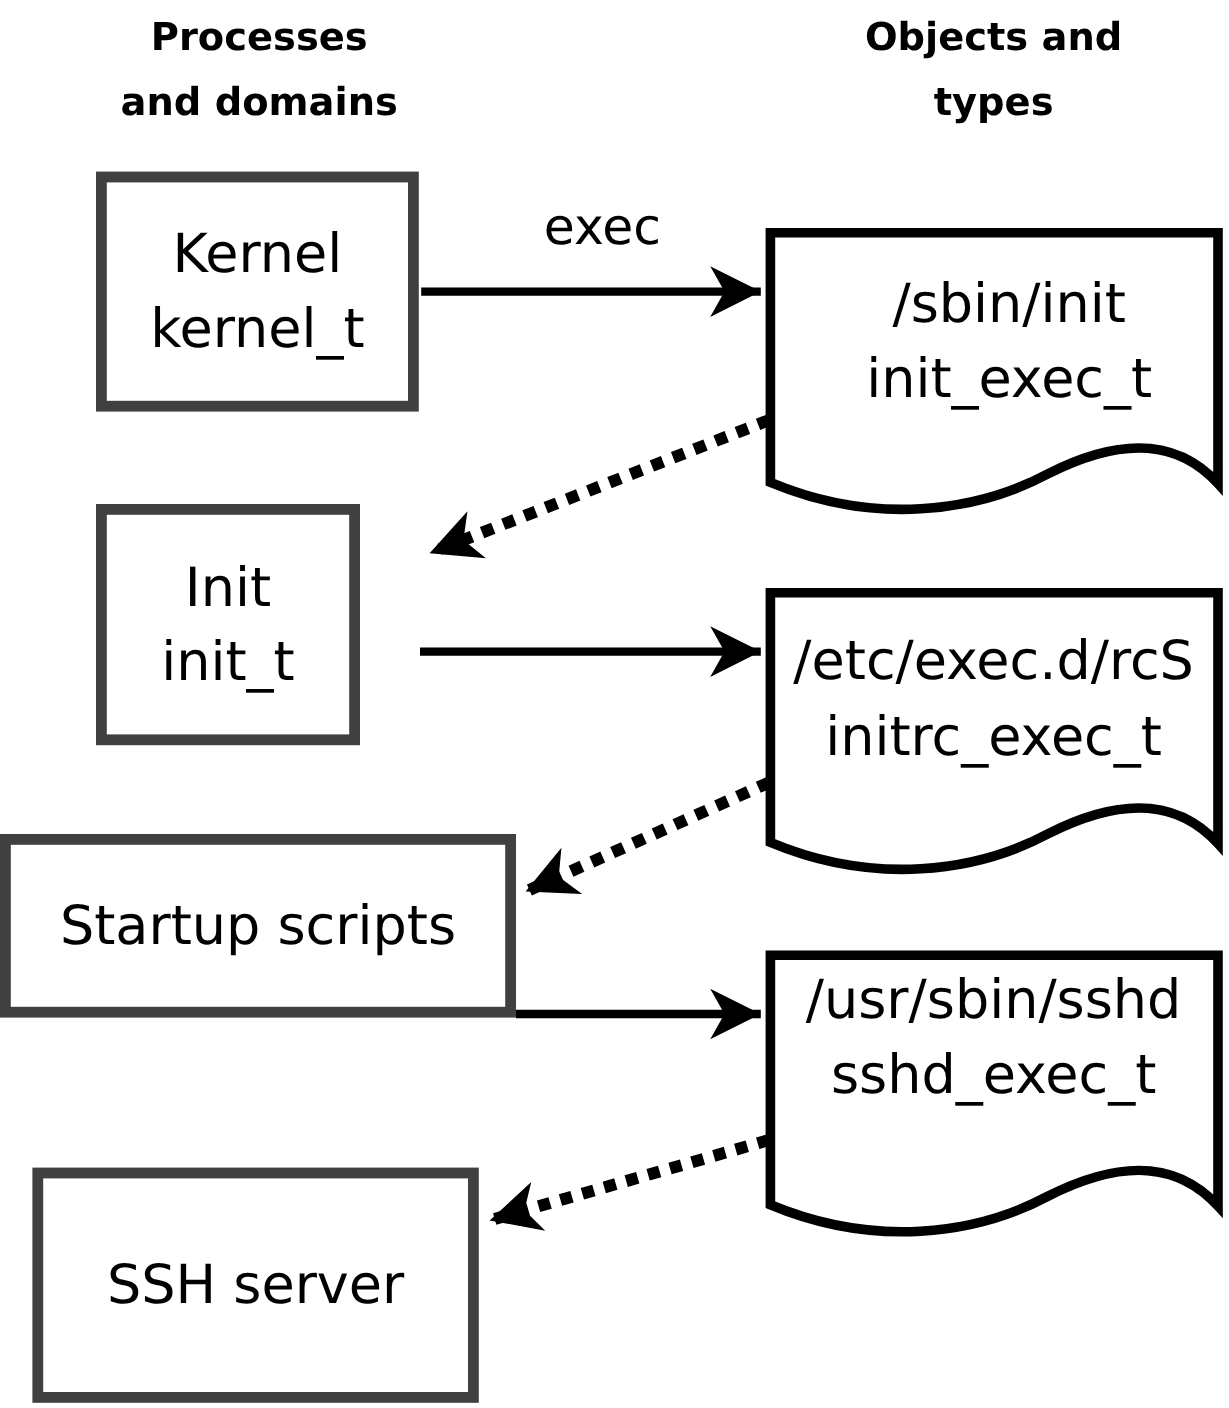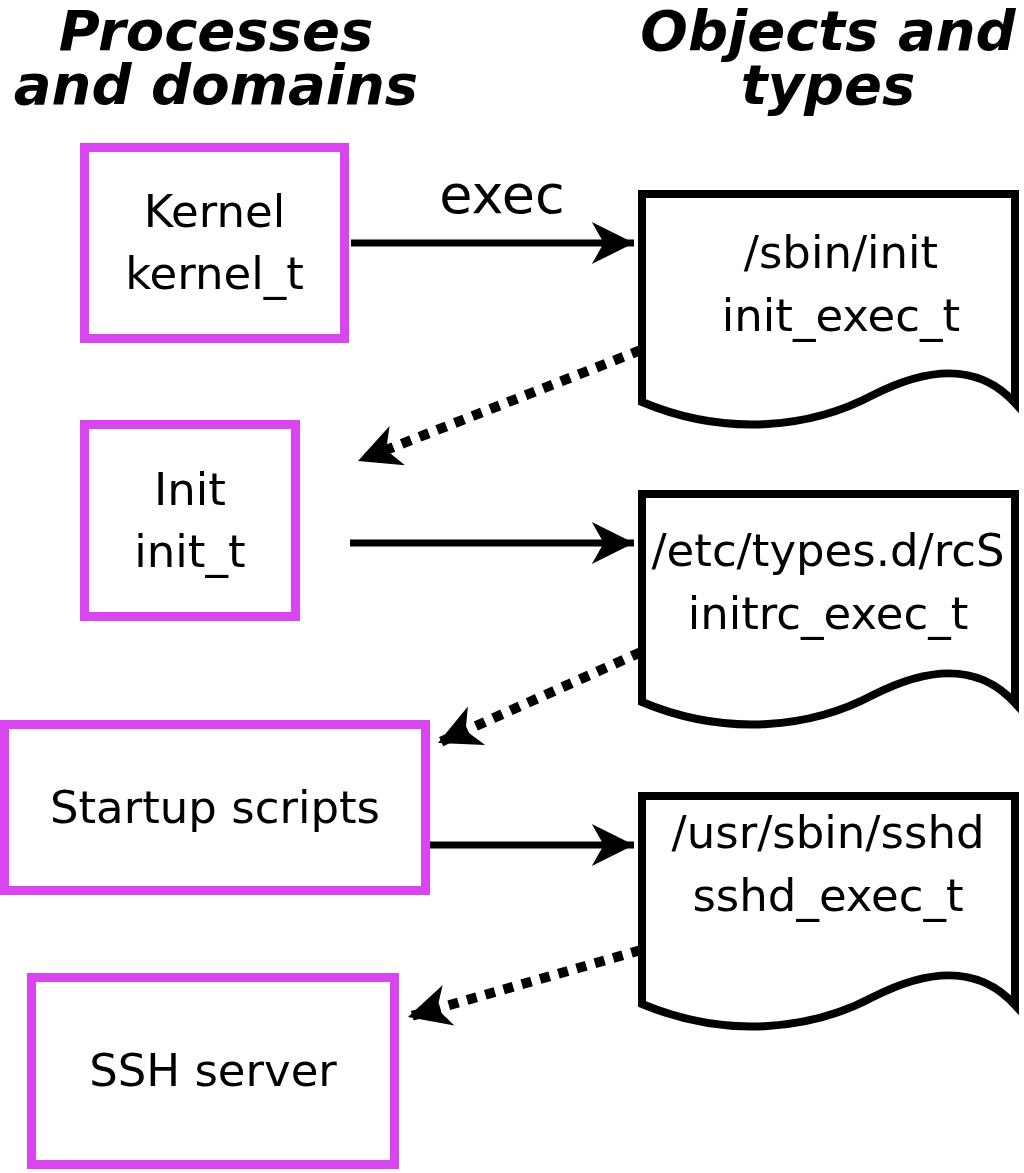--- a/index.html
+++ b/index.html
@@ -2,45 +2,45 @@
 <html><head>
 <meta charset="utf-8">
 <style>
   html,body{margin:0;padding:0;background:#ffffff;}
   .canvas{
     position:relative;width:1024px;height:1173px;background:#ffffff;
     font-family:"DejaVu Sans",sans-serif;color:#000;overflow:hidden;
   }
   svg.layer{position:absolute;left:0;top:0;}
   .col-header{
-    position:absolute;font-weight:bold;font-size:56px;line-height:54px;
-    text-align:center;white-space:nowrap;font-style:italic;
+    position:absolute;font-weight:bold;font-size:32px;line-height:54px;
+    text-align:center;white-space:nowrap;
   }
   #hdr-left{left:0;top:4px;width:432px;}
   #hdr-right{left:628px;top:4px;width:400px;}
   .pbox{
-    position:absolute;border:9px solid #d946ef;background:#fff;
+    position:absolute;border:9px solid #404040;background:#fff;
     display:flex;flex-direction:column;justify-content:center;align-items:center;
     font-size:45px;line-height:62px;text-align:center;box-sizing:border-box;
     white-space:nowrap;
   }
   #box-kernel{left:80px;top:143px;width:269px;height:200px;}
   #box-init{left:80px;top:420px;width:220px;height:201px;}
-  #box-initrc{left:0px;top:720px;width:430px;height:175px;}
+  #box-initrc{left:0px;top:695px;width:430px;height:153px;}
   #box-sshd{left:27px;top:973px;width:372px;height:196px;gap:48px;}
   .doc-text{
     position:absolute;width:380px;text-align:center;font-size:45px;
     line-height:63px;white-space:nowrap;
   }
   #doctext-1{left:651px;top:221px;}
   #doctext-2{left:638px;top:519px;}
   #doctext-3{left:638px;top:801px;}
   #exec-label{
     position:absolute;left:397px;top:168px;width:210px;text-align:center;
-    font-size:54px;line-height:1;
+    font-size:42px;line-height:1;
   }
 </style>
 </head>
 <body>
 
 <div class="canvas">
 
   <svg class="layer" width="1024" height="1173" viewBox="0 0 1024 1173">
     <defs>
       <marker id="ah" viewBox="0 0 12 12" refX="11.5" refY="6" markerWidth="50" markerHeight="46" markerUnits="userSpaceOnUse" orient="auto">
@@ -91,21 +91,21 @@
   </div>
   <div class="pbox" id="box-sshd">
     <div>SSH server</div>
   </div>
 
   <div class="doc-text" id="doctext-1">
     <div>/sbin/init</div>
     <div>init_exec_t</div>
   </div>
   <div class="doc-text" id="doctext-2">
-    <div>/etc/types.d/rcS</div>
+    <div>/etc/exec.d/rcS</div>
     <div>initrc_exec_t</div>
   </div>
   <div class="doc-text" id="doctext-3">
     <div>/usr/sbin/sshd</div>
     <div>sshd_exec_t</div>
   </div>
 
 </div>
 
 </body></html>

